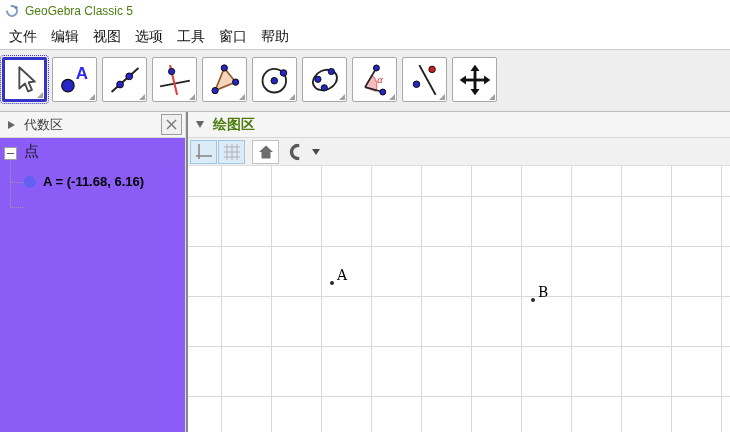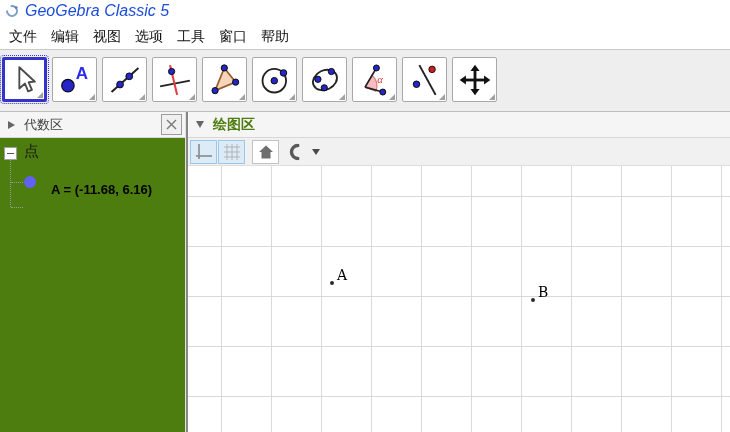--- a/index.html
+++ b/index.html
@@ -4,21 +4,21 @@
 <style>
   * { margin:0; padding:0; box-sizing:border-box; }
   html,body { width:730px; height:432px; overflow:hidden; background:#fff;
     font-family:"Liberation Sans", sans-serif; }
   .stage { position:relative; width:730px; height:432px; background:#fff; }
 
   
   .titlebar { position:absolute; left:0; top:0; width:730px; height:22px;
     display:flex; align-items:center; padding-left:5px; background:#fff; }
   .titlebar .app-icon { width:14px; height:14px; margin-right:6px; display:inline-block; }
-  .titlebar .title-text { font-size:16px; color:#1d4ed8;font-style:italic; }
+  .titlebar .title-text { font-size:12px; color:#4d7c0f; }
 
   
   .menubar { position:absolute; left:0; top:22px; width:730px; height:28px;
     display:flex; align-items:center; padding-left:2px; background:#fff;
     border-bottom:1px solid #c9c9c9; }
   .menu-item { font-size:14px; color:#111; padding:0 7px; line-height:26px; cursor:default; }
 
   
   .toolbar { position:absolute; left:0; top:50px; width:730px; height:62px;
     background:#eeeeee; border-bottom:1px solid #bdbdbd; padding:7px 0 0 2px;
@@ -27,21 +27,21 @@
     border:1px solid #a9a9a9; border-radius:2px; margin-right:5px;
     display:flex; align-items:center; justify-content:center; }
   .toolbtn.selected { border:3px solid #3434c8; outline:1px dotted #3a3ad0; outline-offset:1px; }
   .toolbtn svg { display:block; }
   .dd-corner { position:absolute; right:1px; bottom:1px; width:0; height:0;
     border-style:solid; border-width:0 0 6px 6px;
     border-color:transparent transparent #a0a0a0 transparent; }
 
   
   .algebra { position:absolute; left:0; top:112px; width:185px; height:320px;
-    background:#4d7c0f; overflow:hidden; }
+    background:#8b5cf6; overflow:hidden; }
   .panel-header { position:relative; height:26px; background:#f5f5f5;
     border-bottom:1px solid #d8d8d8; display:flex; align-items:center; padding-left:8px; }
   .caret-right { width:0; height:0; border-left:7px solid #666;
     border-top:4.5px solid transparent; border-bottom:4.5px solid transparent; margin-right:9px; }
   .caret-down { width:0; height:0; border-top:7px solid #666;
     border-left:4.5px solid transparent; border-right:4.5px solid transparent; margin-right:9px; }
   .alg-title { font-size:13px; color:#3d3d3d; }
   .gfx-title { font-size:14px; font-weight:bold; color:#4d7c0f; }
   .close-btn { position:absolute; right:3px; top:2px; width:21px; height:21px;
     background:#f0f0f0; border:1px solid #9c9c9c; display:flex; align-items:center; justify-content:center; }
@@ -236,21 +236,21 @@
     </div>
     <div class="tree">
       <span class="minusbox"></span>
       <span class="group-label">点</span>
       <span class="vguide"></span>
       <span class="hstub" style="top:44px;"></span>
       <span class="hstub" style="top:69px;"></span>
 
       <div class="tree-row" style="top:32px;">
         <span class="bullet" style="left:24px; top:6px; background:#6161f2;"></span>
-        <span class="pt-text" style="top:12px;margin-left:8px;">A = (-11.68, 6.16)</span>
+        <span class="pt-text" style="top:4px;">A = (-11.68, 6.16)</span>
       </div>
     </div>
   </div>
 
   <div class="splitter"></div>
 
   <div class="graphics">
     <div class="panel-header">
       <span class="caret-down"></span>
       <span class="gfx-title">绘图区</span>

